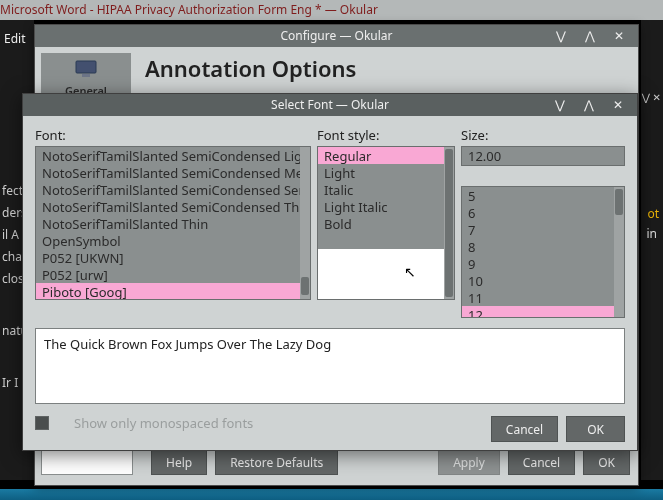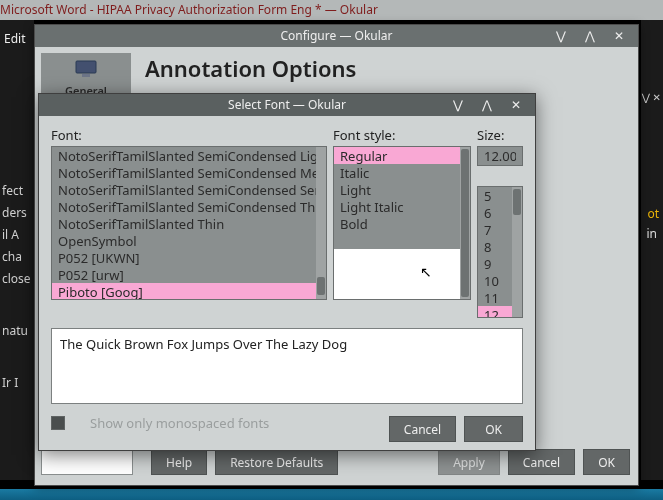--- a/index.html
+++ b/index.html
@@ -39,21 +39,21 @@
   .dlg-config .btnrow{ position:absolute; bottom:10px; left:8px; right:8px; display:flex; gap:8px; }
   .dlg-config .white-box{ position:absolute; left:6px; bottom:10px; width:92px; height:32px; background:#fff; border:1px solid #8a8f8f;}
   .btn {
     background:#636767; color:#eee; border:1px solid #4f5353; height:26px;
     padding:0 14px; font-size:12px; cursor:pointer;
   }
   .spacer { flex:1; }
 
   
   .dlg-font {
-    position:absolute; left:38px; top:93px; width:498px; height:358px;
+    position:absolute; left:22px; top:93px; width:616px; height:358px;
     background:#cfd3d3; border:1px solid #3f3f3f; box-shadow:0 4px 18px rgba(0,0,0,.5);
   }
   .dlg-font .titlebar{
     height:22px; background:#5a6060; color:#eee; font-size:12px; text-align:center; line-height:22px; position:relative;
   }
   .dlg-font .titlebar .ctl{ position:absolute; right:6px; top:0; letter-spacing:8px;}
   .dlg-font .content{ padding:10px 12px 10px 12px; height:calc(100% - 22px); position:relative; }
 
   .columns { display:flex; gap:6px; }
   .col { display:flex; flex-direction:column; }
@@ -172,22 +172,22 @@
               <div class="thumb" style="top:130px;height:18px;"></div>
             </div>
         </div>
       </div>
 
       <div class="col style">
         <label>Font style:</label>
         <div class="listbox">
           <div class="items" id="style-items">
               <div class="item sel">Regular</div>
+              <div class="item">Light</div>
               <div class="item">Italic</div>
-              <div class="item">Light</div>
               <div class="item">Light Italic</div>
               <div class="item">Bold</div>
             </div>
           <div class="white"></div>
           <span class="cursor-arrow">↖</span>
           <div class="sbar">
               <div class="thumb" style="top:2px;height:148px;"></div>
             </div>
         </div>
       </div>

